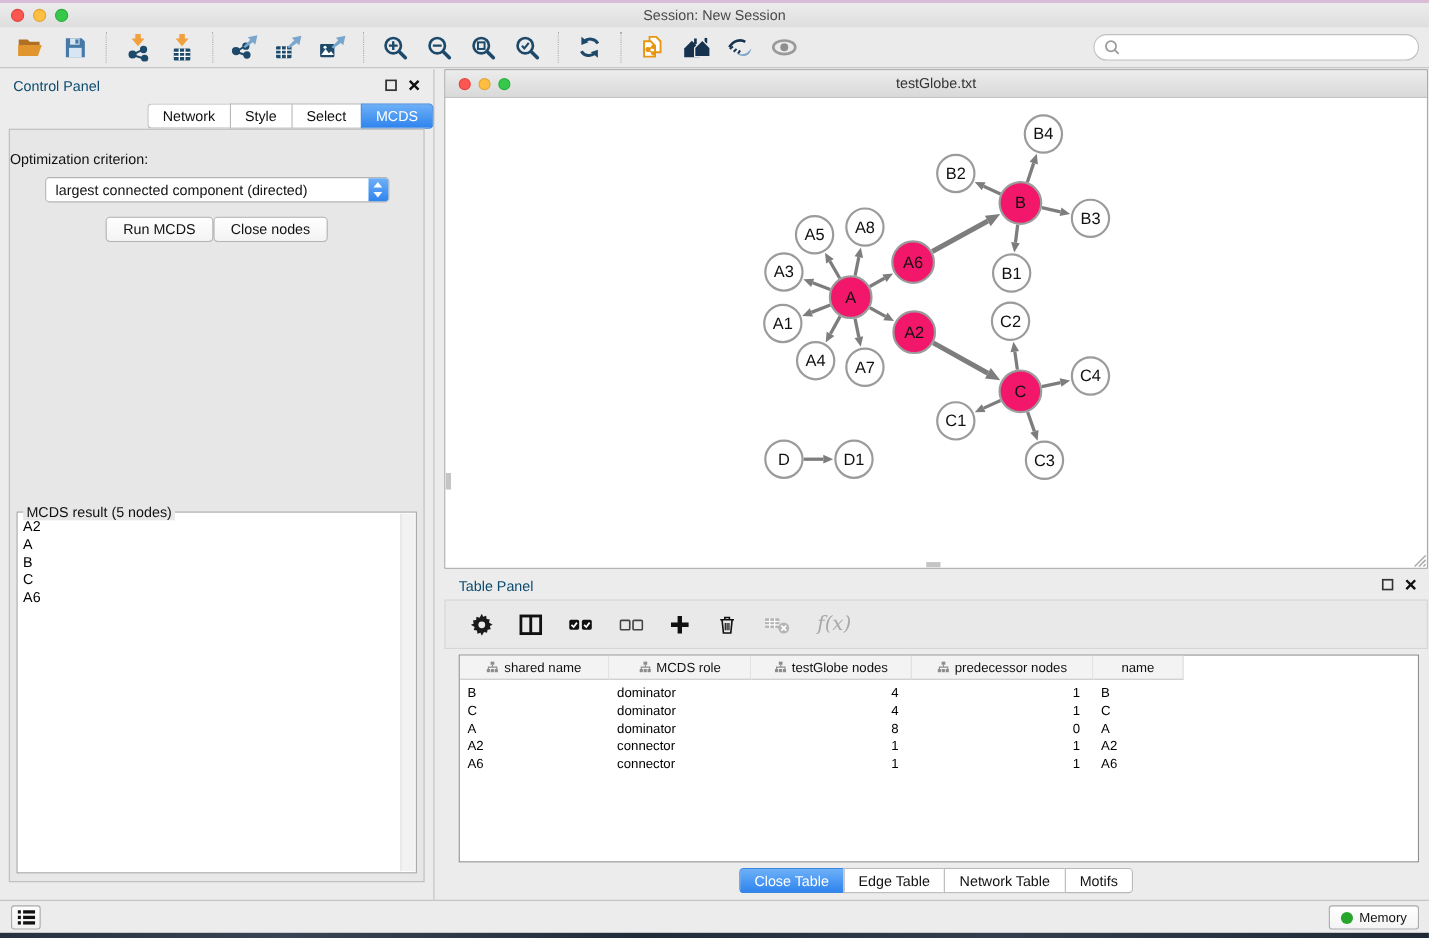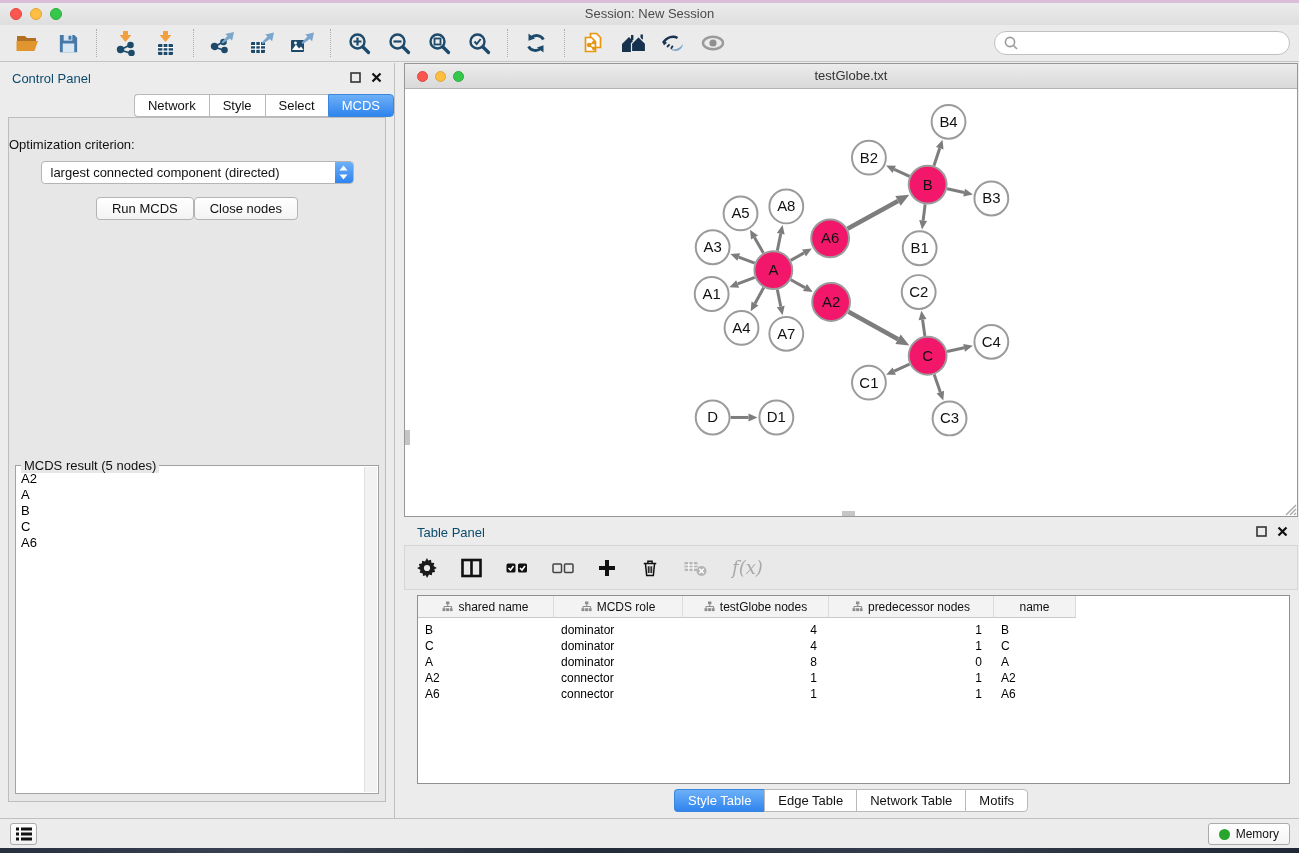--- a/index.html
+++ b/index.html
@@ -48,21 +48,21 @@
   .nw-titlebar{position:relative;height:24px;background:linear-gradient(#ececec,#d9d9d9);border-bottom:1px solid #b5b5b5;}
   .nw-titlebar .lights{left:12px;top:7px;gap:7px;}
   .nw-titlebar .light{width:11px;height:11px;}
   .nw-title{position:absolute;left:0;right:0;top:4px;text-align:center;font-size:13px;color:#333;}
   .nw-canvas{position:absolute;top:25px;left:0;right:0;bottom:0;background:#fff;overflow:hidden;}
   .vthumb{position:absolute;left:0;top:341px;width:5px;height:15px;background:#c5c5c5;}
   .hthumb{position:absolute;left:437px;bottom:0;width:13px;height:5px;background:#c5c5c5;}
   .grip{position:absolute;right:0;bottom:0;}
   
   #table-panel{position:absolute;left:8px;top:454px;right:1px;bottom:0;}
-  .tp-toolbar{position:absolute;top:28px;left:0;right:0;height:45px;background:#e9e9e9;border:1px solid #d6d6d6;box-sizing:border-box;display:flex;align-items:center;gap:24px;padding-left:12px;}
+  .tp-toolbar{position:absolute;top:28px;left:0;right:0;height:45px;background:#e9e9e9;border:1px solid #d6d6d6;box-sizing:border-box;display:flex;align-items:center;gap:24px;padding-left:23px;}
   .tp-toolbar .ti{display:flex;align-items:center;justify-content:center;}
   .fx{font-family:"DejaVu Serif",serif;font-style:italic;color:#a9a9a9;font-size:18px;}
   .tp-table{position:absolute;left:13px;right:8px;top:78px;height:189px;background:#fff;border:1px solid #8f8f8f;box-sizing:border-box;overflow:hidden;font-size:12px;}
   .thead{display:flex;height:22px;}
   .th{display:flex;align-items:center;justify-content:center;gap:5px;background:#f3f3f3;border-right:1px solid #dcdcdc;border-bottom:1px solid #c9c9c9;box-sizing:border-box;color:#111;font-size:12px;}
   .th-fill{flex:1;}
   .tr{display:flex;height:16px;align-items:center;}
   .tbody{padding-top:4px;}
   .td{box-sizing:border-box;color:#000;white-space:nowrap;overflow:hidden;}
   .td.left{padding-left:7px;text-align:left;}
@@ -611,21 +611,21 @@
               <div class="td left" style="width: 136px;">A6</div>
               <div class="td left" style="width: 129px;">connector</div>
               <div class="td right" style="width: 146px;">1</div>
               <div class="td right" style="width: 165px;">1</div>
               <div class="td left" style="width: 82px;">A6</div>
             </div>
           </div>
       </div>
       <div class="tp-tabs-wrap">
         <div class="segbar" style="position:static;">
-            <div class="seg-tab selected">Style Table</div>
+            <div class="seg-tab selected">Close Table</div>
             <div class="seg-tab">Edge Table</div>
             <div class="seg-tab">Network Table</div>
             <div class="seg-tab">Motifs</div>
           </div>
       </div>
     </div>
   </div>
 </div>
 
 <div id="status-bar">

